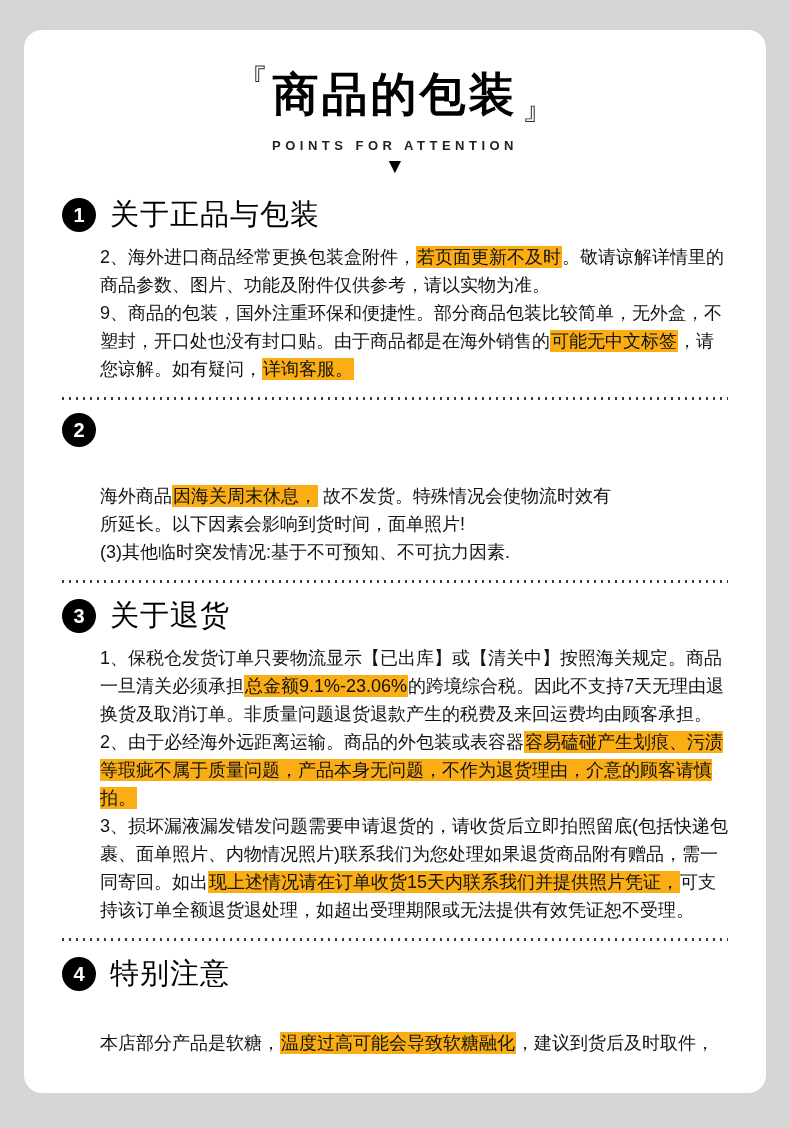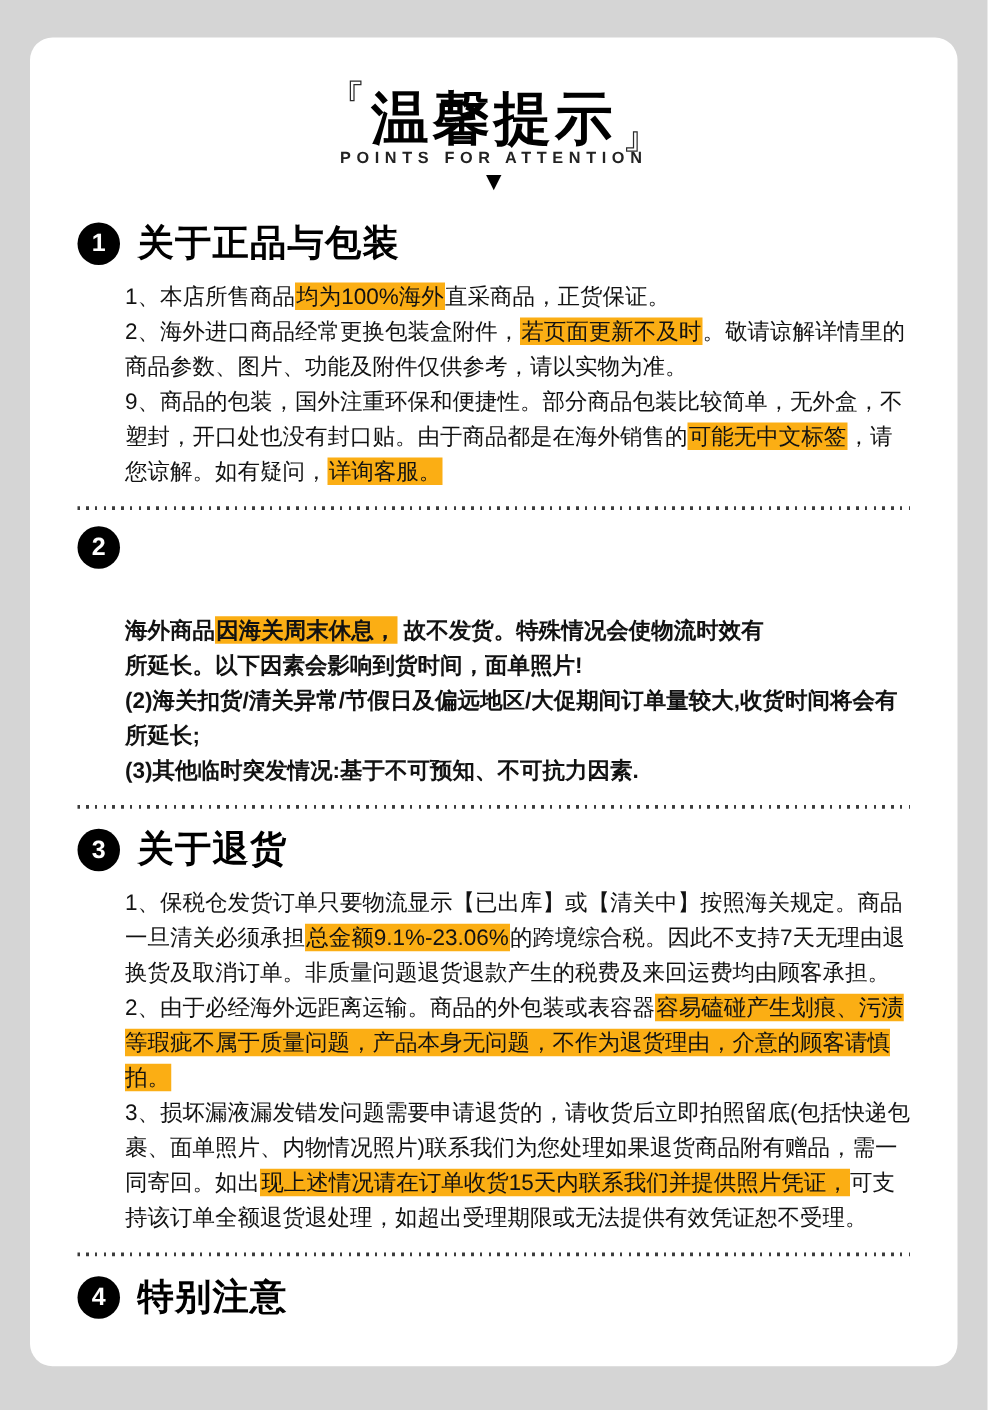--- a/index.html
+++ b/index.html
@@ -22,85 +22,83 @@
     display:flex;justify-content:center;align-items:center;
     line-height:1.05;
   }
   .main-title{
     font-size:46px;font-weight:900;color:#000;letter-spacing:3px;
   }
   .bk{font-size:34px;font-weight:400;color:#2a2a2a;}
   .bk-left{transform:translateY(-12px);margin-right:4px;}
   .bk-right{transform:translateY(14px);margin-left:4px;}
   .subtitle{
-    margin-top:0;font-size:13px;font-weight:600;color:#222;
+    margin-top:20px;font-size:13px;font-weight:600;color:#222;
     letter-spacing:4.5px;
   }
   .arrow{margin-top:2px;font-size:21px;color:#000;line-height:1;}
   
   .sections{padding:6px 38px 0 38px;}
   .section{margin-top:13px;}
   .sec-head{display:flex;align-items:center;margin-bottom:8px;}
   .sec-num{
     width:34px;height:34px;border-radius:50%;
     background:#000;color:#fff;
     display:flex;align-items:center;justify-content:center;
     font-size:20px;font-weight:800;flex:0 0 34px;
   }
   .sec-title{
-    margin-left:14px;font-size:29px;font-weight:700;color:#000;
+    margin-left:14px;font-size:29px;font-weight:400;color:#000;
     letter-spacing:1px;
   }
   .sec-body{
     margin-left:38px;font-size:18px;line-height:28px;color:#121212;
   }
-  .sec-body.bold{font-weight:700;margin-top:35px;}
+  .sec-body.bold{font-weight:400;margin-top:35px;}
   .sec-body p{margin:0;}
   .hl{background:#fbAE14;background:#fbae14;padding:1px 1px;}
   .divider{
     height:3px;margin-top:14px;
     background:repeating-linear-gradient(to right,#3c3c3c 0 2px,transparent 2px 7px);
   }
 </style>
 </head>
 <body>
 
 <div class="card">
 
   <div class="header">
     <div class="title-row">
       <span class="bk bk-left">『</span>
-      <span class="main-title">温馨提示</span>
+      <span class="main-title">商品的包装</span>
       <span class="bk bk-right">』</span>
     </div>
     <div class="subtitle">POINTS FOR ATTENTION</div>
     <div class="arrow">▼</div>
   </div>
 
   <div class="sections">
       <section class="section">
         <div class="sec-head">
           <span class="sec-num">1</span>
           <span class="sec-title">关于正品与包装</span>
         </div>
         <div class="sec-body">
-          <p><span>1、本店所售商品</span><span class="hl">均为100%海外</span><span>直采商品，正货保证。</span></p>
           <p><span>2、海外进口商品经常更换包装盒附件，</span><span class="hl">若页面更新不及时</span><span>。敬请谅解详情里的商品参数、图片、功能及附件仅供参考，请以实物为准。</span></p>
           <p><span>9、商品的包装，国外注重环保和便捷性。部分商品包装比较简单，无外盒，不塑封，开口处也没有封口贴。由于商品都是在海外销售的</span><span class="hl">可能无中文标签</span><span>，请您谅解。如有疑问，</span><span class="hl">详询客服。</span></p>
         </div>
         <div class="divider"></div>
       </section>
       <section class="section">
         <div class="sec-head">
           <span class="sec-num">2</span>
         </div>
         <div class="sec-body bold">
           <p><span>海外商品</span><span class="hl">因海关周末休息，</span><span> 故不发货。特殊情况会使物流时效有</span></p>
           <p><span>所延长。以下因素会影响到货时间，面单照片!</span></p>
-          <p><span>(2)海关扣货/清关异常/节假日及偏远地区/大促期间订单量较大,收货时间将会有所延长;</span></p>
           <p><span>(3)其他临时突发情况:基于不可预知、不可抗力因素.</span></p>
         </div>
         <div class="divider"></div>
       </section>
       <section class="section">
         <div class="sec-head">
           <span class="sec-num">3</span>
           <span class="sec-title">关于退货</span>
         </div>
         <div class="sec-body">

